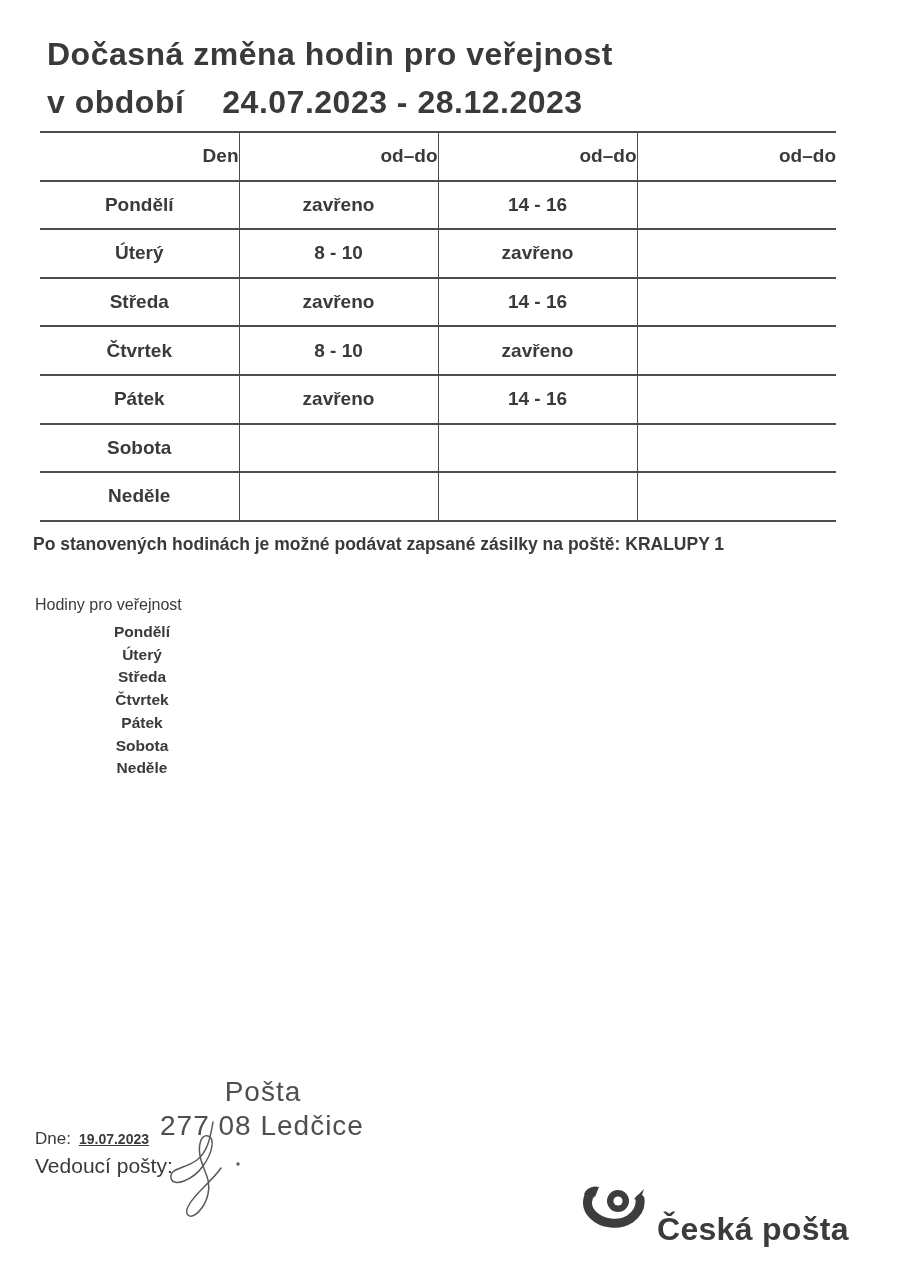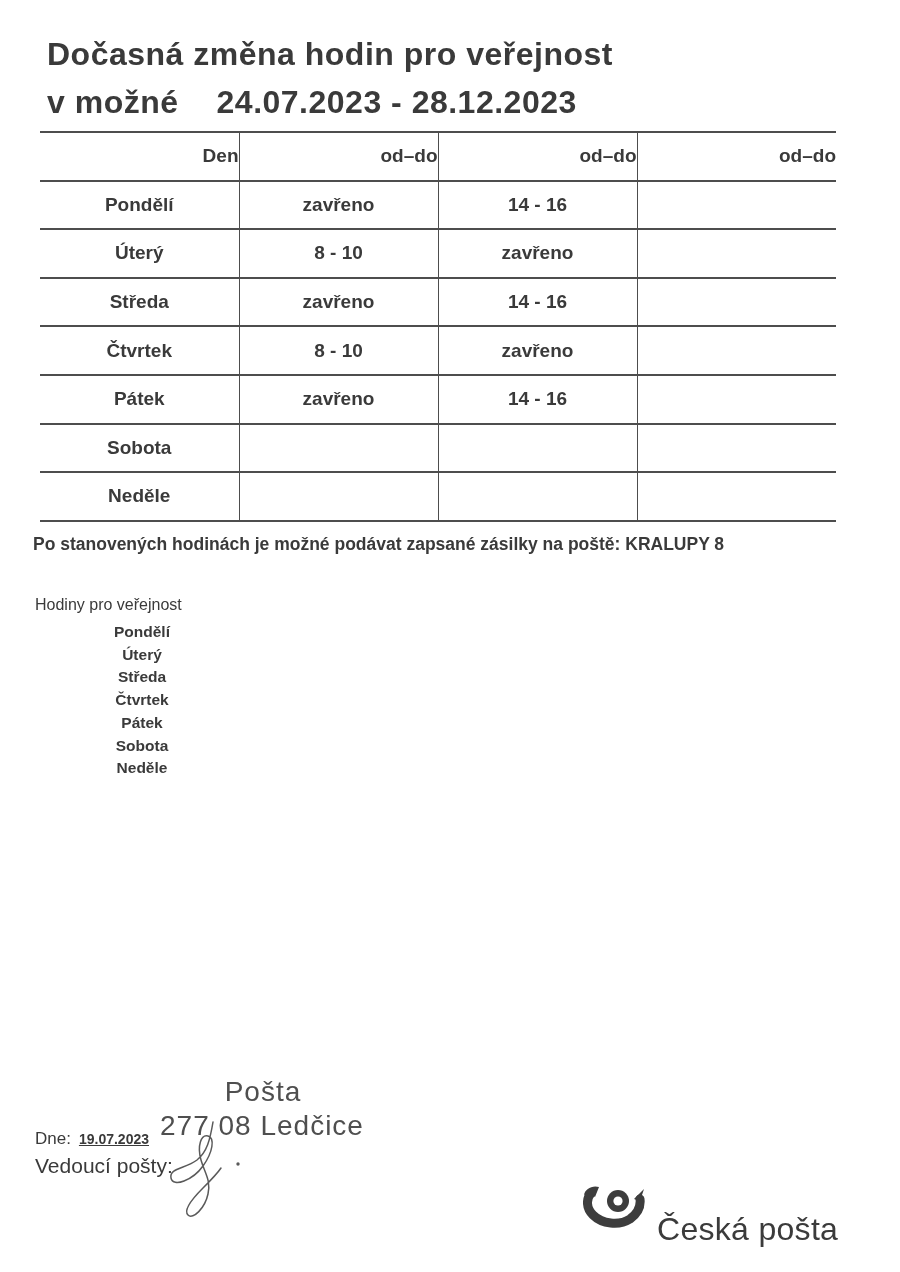--- a/index.html
+++ b/index.html
@@ -33,31 +33,31 @@
   .ph-days{position:absolute; left:35px; top:621px; width:214px; text-align:center;}
   .ph-days div{font-size:15.5px; font-weight:700; color:var(--text); line-height:22.7px;}
   
   .stamp1{position:absolute; left:198px; top:1076px; width:130px; text-align:center; font-size:28px; color:var(--stamp); letter-spacing:1px;}
   .stamp2{position:absolute; left:160px; top:1110px; font-size:28px; color:var(--stamp); letter-spacing:1px; white-space:nowrap;}
   .date-line{position:absolute; left:35px; top:1129px; font-size:17px; color:var(--text);}
   .date-line b{margin-left:8px; font-size:14px;text-decoration:underline;}
   .manager-line{position:absolute; left:35px; top:1154px; font-size:21px; color:var(--text);}
   .signature{position:absolute; left:163px; top:1118px;}
   .logo{position:absolute; left:583px; top:1164px; display:flex; align-items:center;}
-  .logo .logo-text{margin-left:10px; font-size:32px; font-weight:400; color:var(--logo); letter-spacing:.3px; white-space:nowrap;margin-top:47px;}
+  .logo .logo-text{margin-left:10px; font-size:32px; font-weight:700; color:var(--logo); letter-spacing:.3px; white-space:nowrap;margin-top:47px;}
   .scan-edge{position:absolute; right:9px; top:1190px; width:2px; height:82px; background:#e2e2e2;}
 </style>
 </head>
 <body>
 
 <div class="page">
 
   <div class="title1">Dočasná změna hodin pro veřejnost</div>
   <div class="title2">
-    <span>v možné</span><span class="dates">24.07.2023 - 28.12.2023</span>
+    <span>v období</span><span class="dates">24.07.2023 - 28.12.2023</span>
   </div>
 
   <table class="sched">
     <tbody>
       <tr>
         <td>Den</td>
         <td>od–do</td>
         <td>od–do</td>
         <td>od–do</td>
       </tr>
@@ -99,21 +99,21 @@
       </tr>
       <tr>
         <td>Neděle</td>
         <td></td>
         <td></td>
         <td></td>
       </tr>
     </tbody>
   </table>
 
-  <div class="note">Po stanovených hodinách je možné podávat zapsané zásilky na poště: KRALUPY 8</div>
+  <div class="note">Po stanovených hodinách je možné podávat zapsané zásilky na poště: KRALUPY 1</div>
 
   <div class="ph-heading">Hodiny pro veřejnost</div>
   <div class="ph-days">
     <div>Pondělí</div>
     <div>Úterý</div>
     <div>Středa</div>
     <div>Čtvrtek</div>
     <div>Pátek</div>
     <div>Sobota</div>
     <div>Neděle</div>

